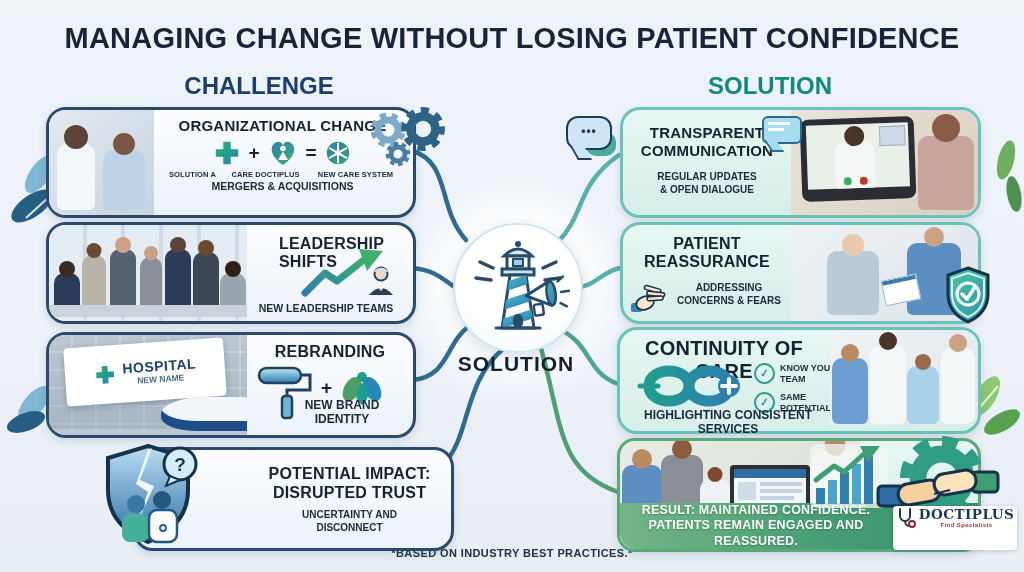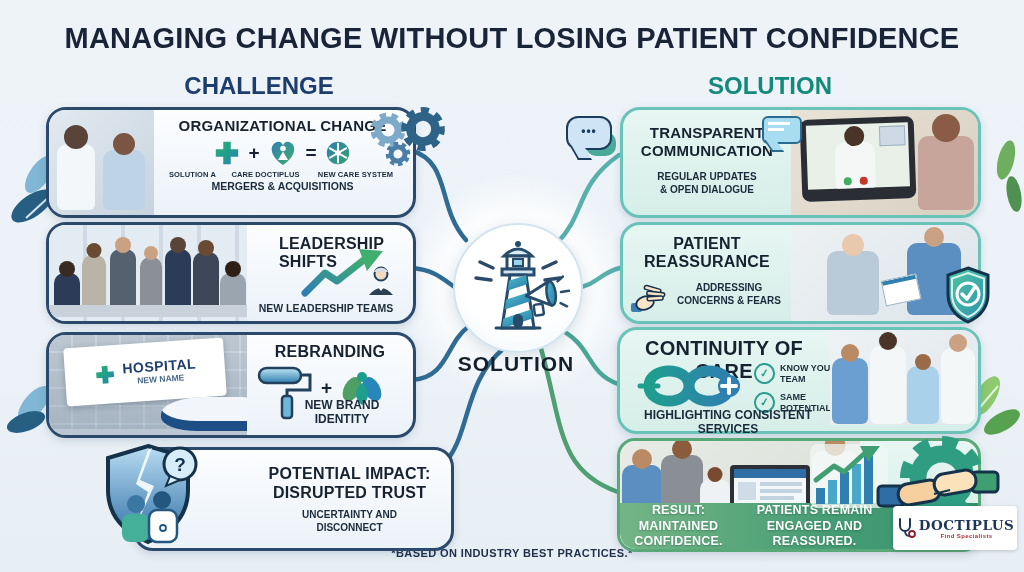--- a/index.html
+++ b/index.html
@@ -33,26 +33,26 @@
   .caption{font-weight:800;color:#1b2a3a;}
   .iconlab{font-size:7.5px;font-weight:800;color:#16283c;letter-spacing:.1px;text-align:center;}
   .op{font-weight:800;color:#16222f;font-size:19px;}
   
   .ckc{display:inline-flex;align-items:center;justify-content:center;width:17px;height:17px;
     border:2.2px solid #2a9d8f;border-radius:50%;color:#2a9d8f;font-size:11px;font-weight:800;
     transform:rotate(-8deg);flex:none;}
   
   .banner{position:absolute;left:0;right:0;bottom:0;height:46px;border-radius:0 0 16px 16px;
     background:linear-gradient(90deg,#74b586 0%,#459c74 60%,#35926b 100%);
-    display:flex;justify-content:center;padding-right:86px;}
+    display:flex;flex-direction:column;justify-content:center;padding-right:86px;}
   .banner div{color:#fff;font-weight:800;text-align:center;font-size:12.5px;letter-spacing:.2px;
     text-shadow:0 1px 2px rgba(0,60,30,.35);line-height:1.25;}
   
   .logo-box{left:893px;top:506px;width:124px;height:44px;background:#fff;border-radius:4px;
-    box-shadow:0 1px 4px rgba(0,0,0,.18);display:flex;align-items:center;justify-content:center;gap:3px;z-index:40;}
+    box-shadow:0 1px 4px rgba(0,0,0,.18);display:flex;align-items:flex-start;justify-content:center;gap:3px;z-index:40;}
   .logo-name{font-family:"DejaVu Serif",serif;font-weight:700;font-size:13.5px;color:#1d3557;letter-spacing:.5px;}
   .logo-tag{font-size:6px;color:#b03030;font-weight:700;text-align:center;letter-spacing:.4px;}
   .footer{left:0;right:0;top:547px;text-align:center;font-size:11px;font-weight:700;
     color:#20304a;letter-spacing:.4px;}
   .glow{left:404px;top:174px;width:226px;height:226px;border-radius:50%;
     background:radial-gradient(circle,#ffffff 0%,rgba(255,255,255,.85) 45%,rgba(255,255,255,0) 72%);z-index:5;}
   .hub{left:453px;top:223px;width:126px;height:126px;border-radius:50%;z-index:20;
     background:radial-gradient(circle at 50% 38%,#ffffff 55%,#eef6fa 100%);
     border:2px solid #d2e4ee;box-shadow:0 5px 16px rgba(40,90,130,.18);
     display:flex;align-items:center;justify-content:center;}

